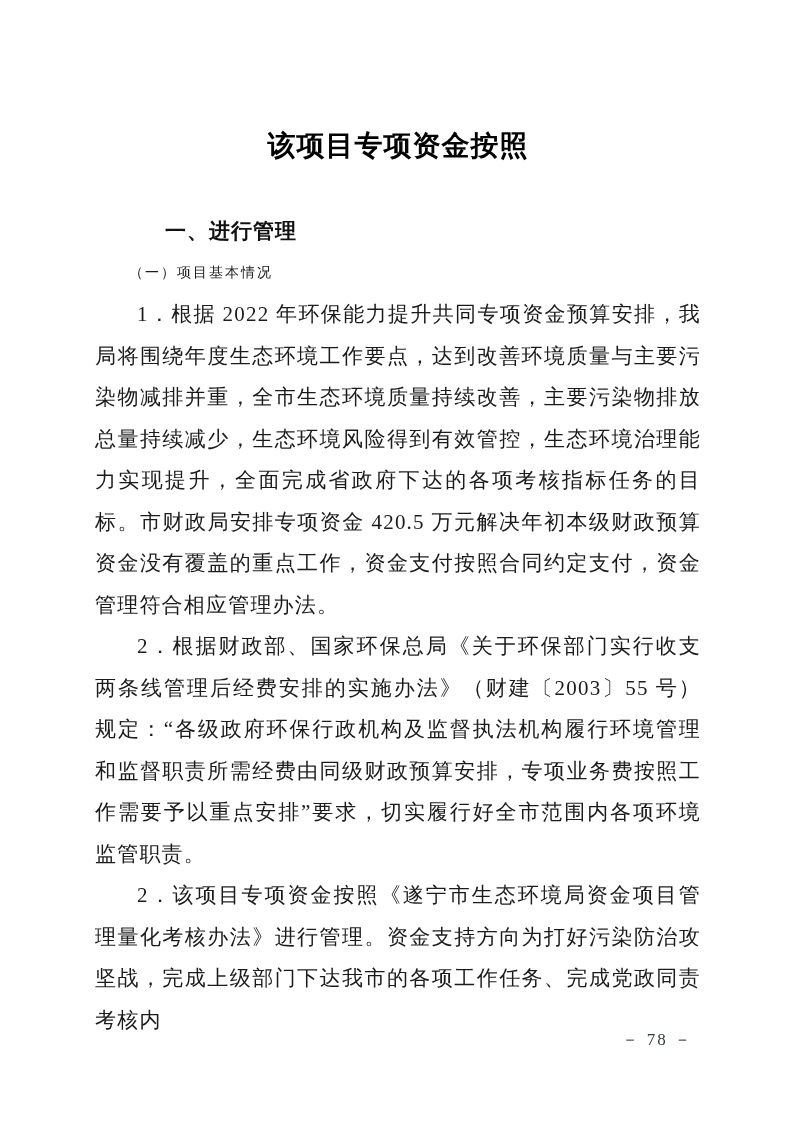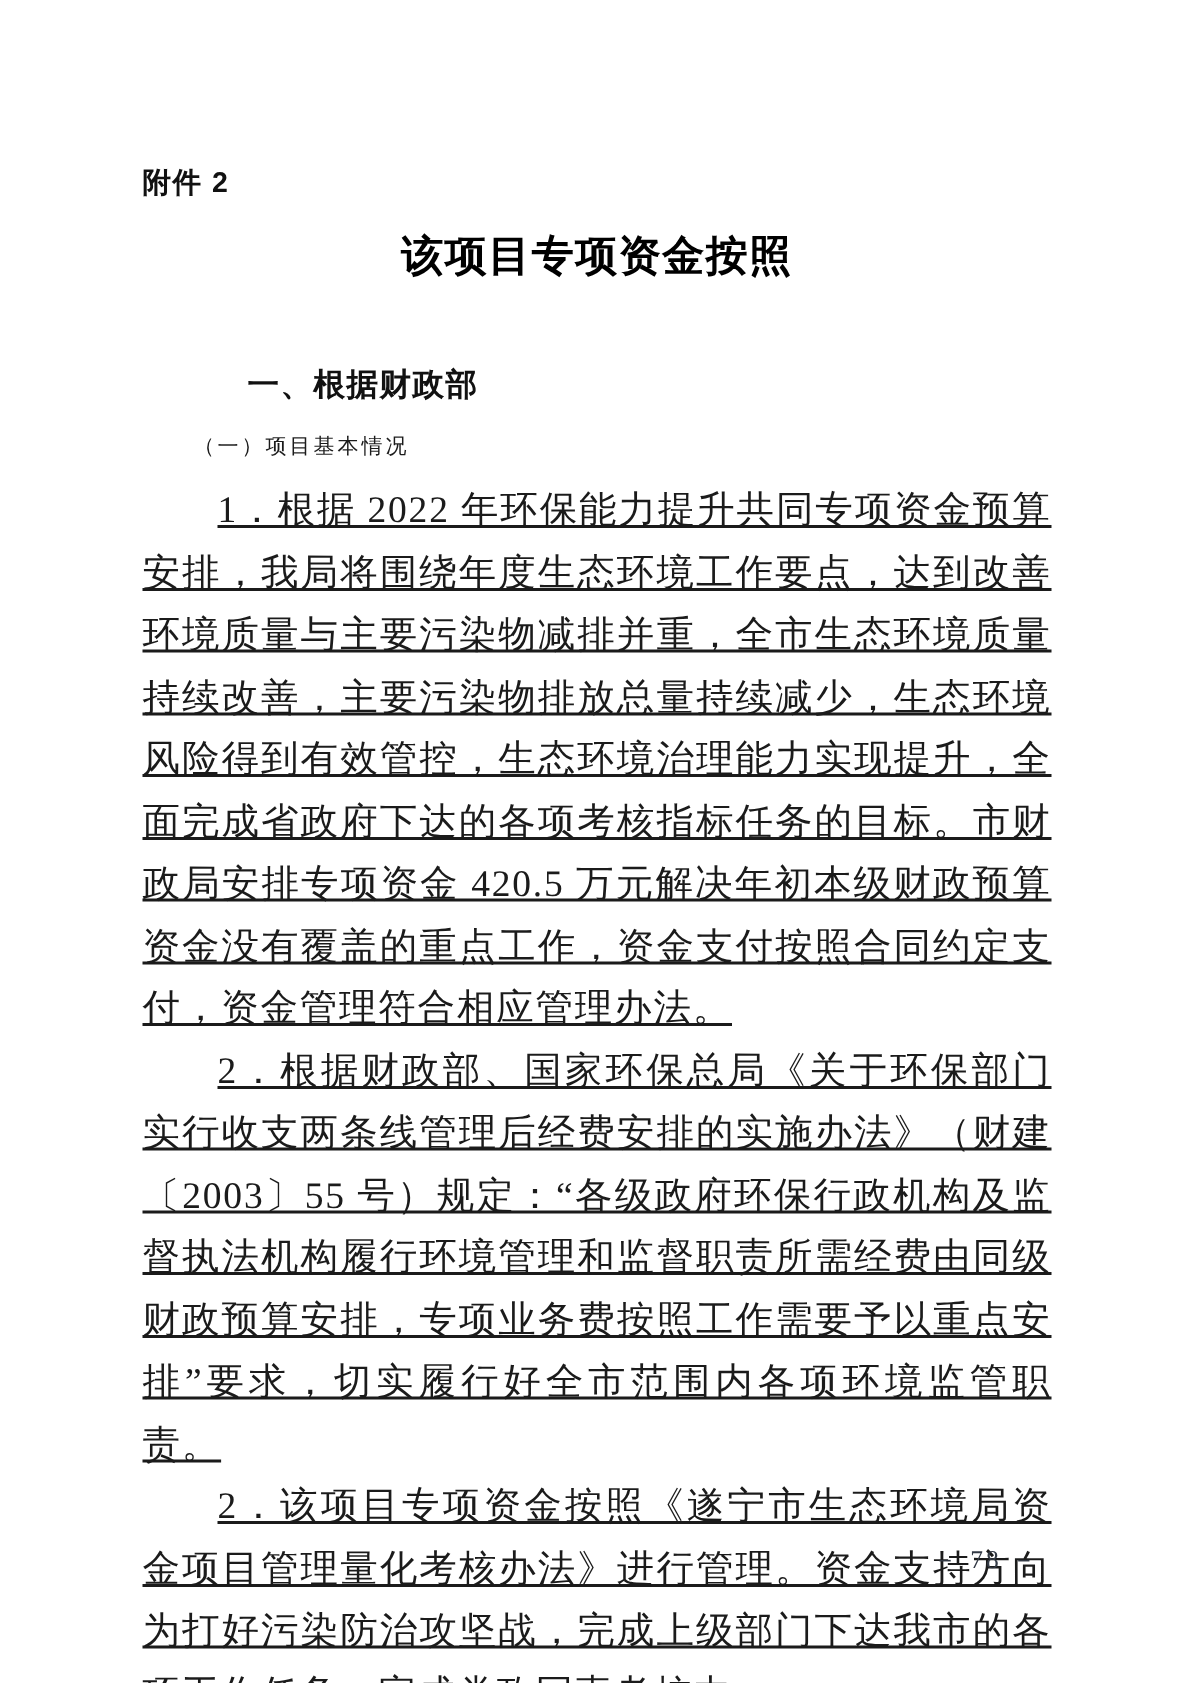--- a/index.html
+++ b/index.html
@@ -53,52 +53,50 @@
   }
   .sub-heading {
     margin-top: 12px;
     padding-left: 34px;
     font-size: 14px;
     line-height: 30px;
     letter-spacing: 2px;
     color: #1b1b1b;
   }
   .body-paragraph {
-    font-size: 25px;
+    font-size: 21px;
     line-height: 41.5px;
     letter-spacing: 1.2px;
     text-align: justify;
     text-indent: 2em;
     color: #1b1b1b;
-    text-decoration: underline;
   }
   .body-paragraph:first-of-type { margin-top: 6px; }
   .page-number {
     position: absolute;
     top: 1028px;
     right: 100px;
     font-size: 17px;
     letter-spacing: 2px;
     color: #333a45;
     font-family: "Liberation Serif", serif;
   }
 </style>
 </head>
 <body>
 
 <div class="page">
   <div class="content">
 
-    <div class="attachment-label">附件 2</div>
 
     <div class="doc-title">
       <div>该项目专项资金按照</div>
     </div>
 
-    <div class="section-heading">一、根据财政部</div>
+    <div class="section-heading">一、进行管理</div>
 
     <div class="sub-heading">（一）项目基本情况</div>
 
     <p class="body-paragraph">1．根据 2022 年环保能力提升共同专项资金预算安排，我局将围绕年度生态环境工作要点，达到改善环境质量与主要污染物减排并重，全市生态环境质量持续改善，主要污染物排放总量持续减少，生态环境风险得到有效管控，生态环境治理能力实现提升，全面完成省政府下达的各项考核指标任务的目标。市财政局安排专项资金 420.5 万元解决年初本级财政预算资金没有覆盖的重点工作，资金支付按照合同约定支付，资金管理符合相应管理办法。</p>
 
     <p class="body-paragraph">2．根据财政部、国家环保总局《关于环保部门实行收支两条线管理后经费安排的实施办法》（财建〔2003〕55 号）规定：“各级政府环保行政机构及监督执法机构履行环境管理和监督职责所需经费由同级财政预算安排，专项业务费按照工作需要予以重点安排”要求，切实履行好全市范围内各项环境监管职责。</p>
 
     <p class="body-paragraph">2．该项目专项资金按照《遂宁市生态环境局资金项目管理量化考核办法》进行管理。资金支持方向为打好污染防治攻坚战，完成上级部门下达我市的各项工作任务、完成党政同责考核内</p>
 
   </div>

